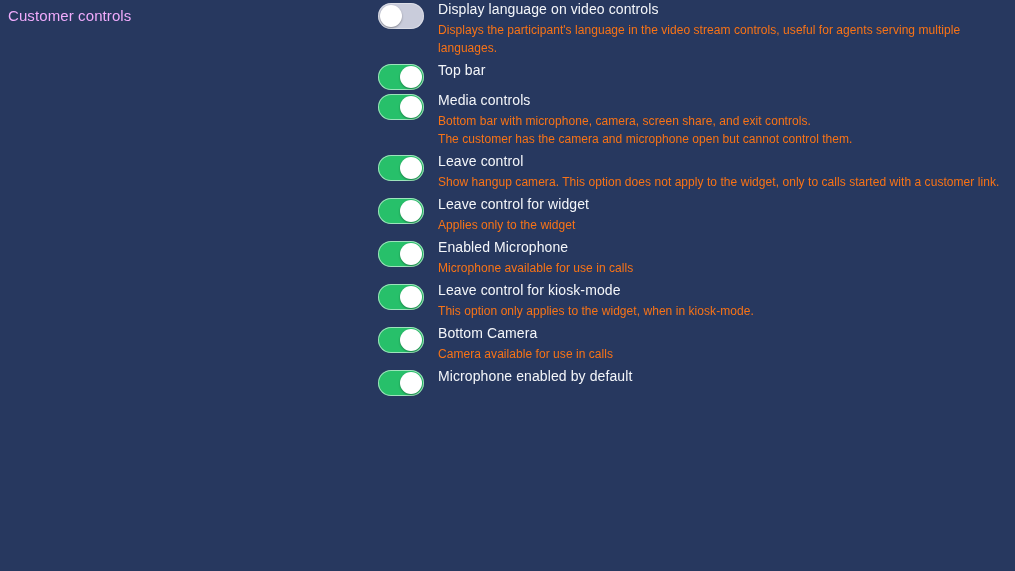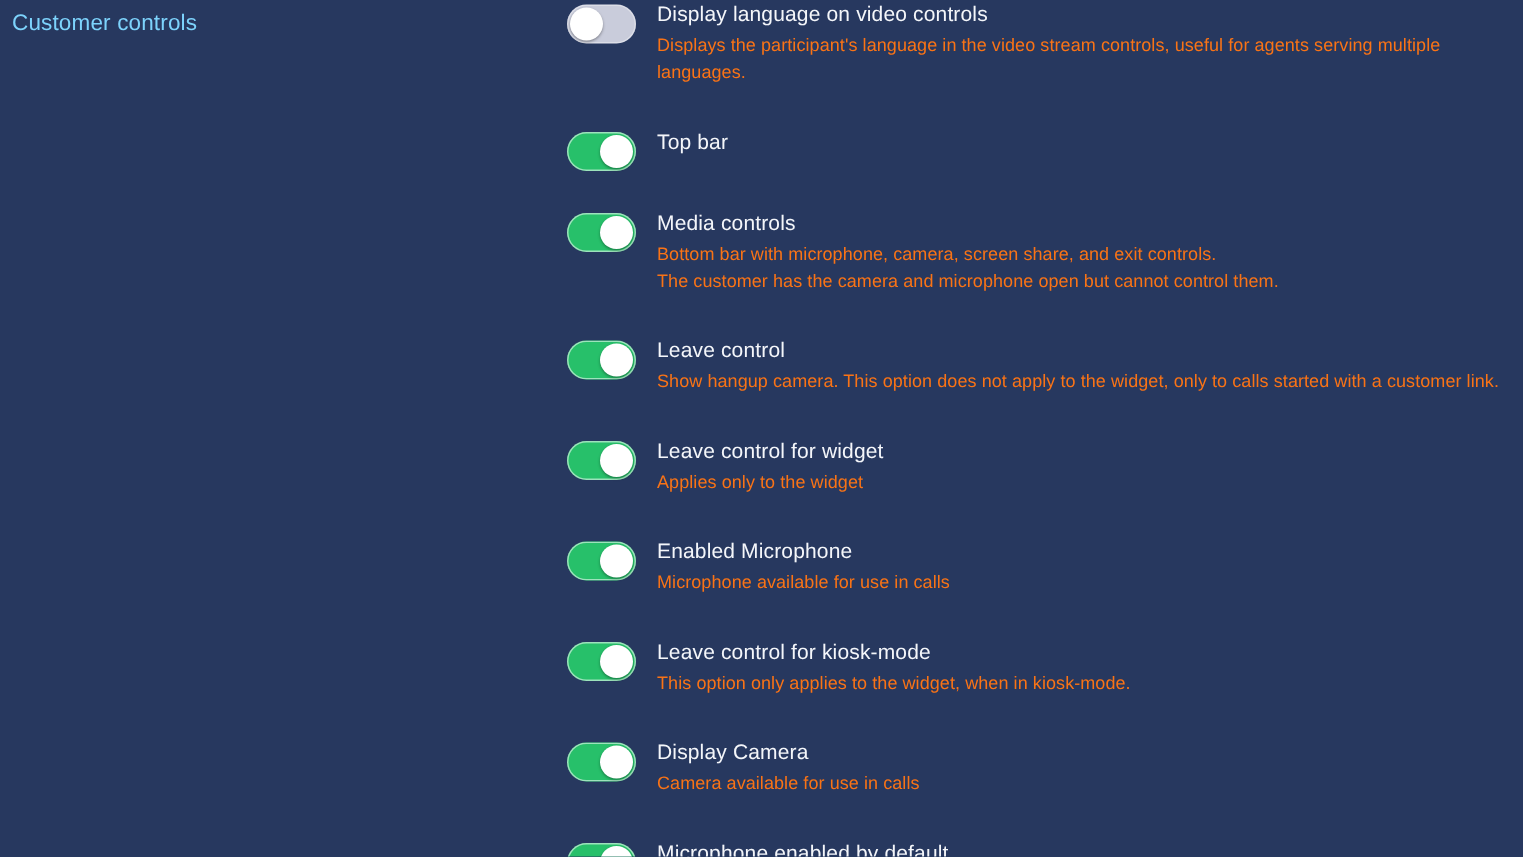--- a/index.html
+++ b/index.html
@@ -22,21 +22,21 @@
     background: #27385f;
     overflow: hidden;
   }
 
   
   .section-title {
     position: absolute;
     left: 8px;
     top: 6px;
     width: 330px;
-    color: #7dd3fc;
+    color: #f0abfc;
     font-size: 15px;
     line-height: 20px;
     letter-spacing: 0.1px;
     white-space: nowrap;
   }
 
   
   .settings-list {
     position: absolute;
     left: 378px;
@@ -44,21 +44,21 @@
     width: 637px;
   }
   .setting-row {
     position: relative;
     display: flex;
     align-items: flex-start;
     padding-left: 60px;
     min-height: 26px;
   }
   .setting-row + .setting-row {
-    margin-top: 28px;
+    margin-top: 4px;
   }
 
   
   .toggle {
     position: absolute;
     left: 0px;
     top: 3px;
     width: 46px;
     height: 26px;
     border-radius: 13px;
@@ -192,21 +192,21 @@
           <div class="setting-desc">
             <span class="desc-line">This option only applies to the widget, when in kiosk-mode.</span>
           </div>
         </div>
       </div>
       <div class="setting-row">
         <div class="toggle on" role="switch" aria-checked="true" aria-label="Enabled Camera">
           <span class="knob"></span>
         </div>
         <div class="setting-text">
-          <div class="setting-label">Display Camera</div>
+          <div class="setting-label">Bottom Camera</div>
           <div class="setting-desc">
             <span class="desc-line">Camera available for use in calls</span>
           </div>
         </div>
       </div>
       <div class="setting-row">
         <div class="toggle on" role="switch" aria-checked="true" aria-label="Microphone enabled by default">
           <span class="knob"></span>
         </div>
         <div class="setting-text">

